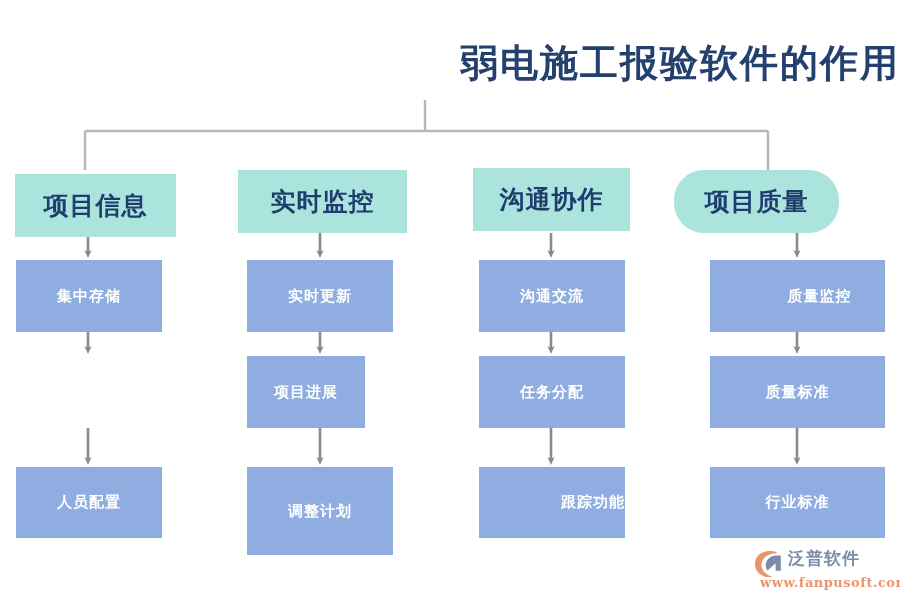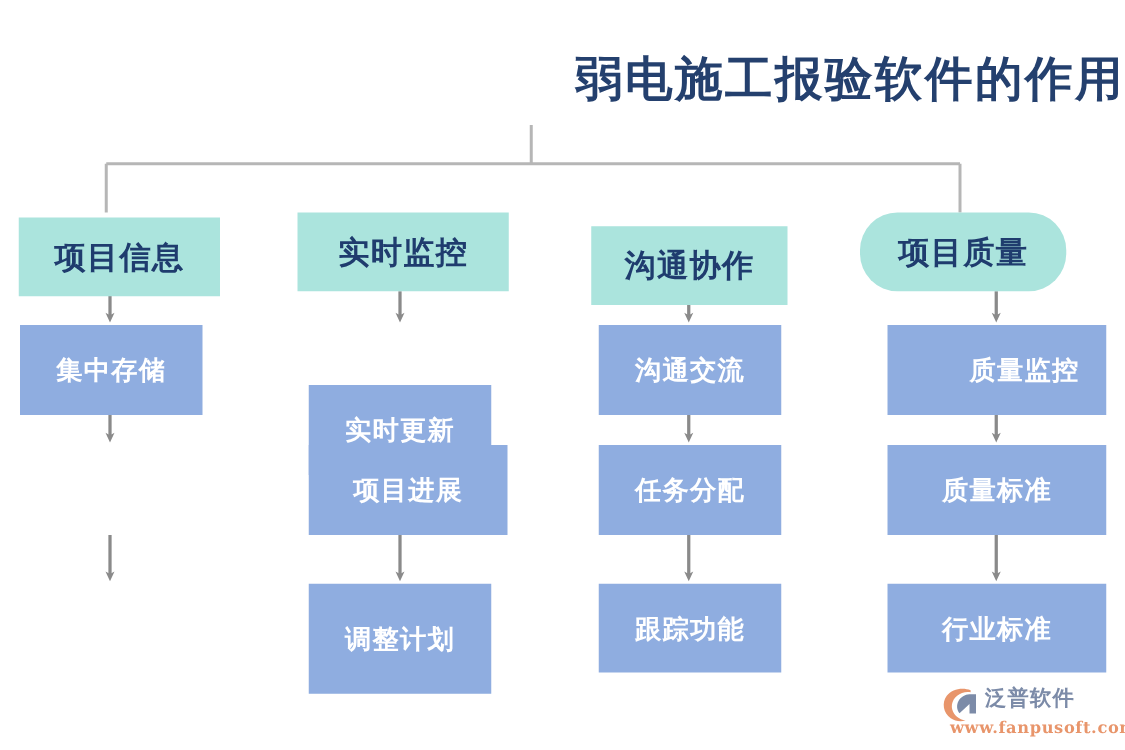--- a/index.html
+++ b/index.html
@@ -61,21 +61,21 @@
     color: #1F3C6E;
     font-size: 25px;
     font-weight: bold;
     letter-spacing: 1px;
     font-family: "DejaVu Serif", "Liberation Serif", serif;
   }
 
   .node.step {
     background: #8FADE0;
     color: #FFFFFF;
-    font-size: 21px;
+    font-size: 15px;
     font-weight: bold;
     letter-spacing: 1px;
     font-family: "DejaVu Serif", "Liberation Serif", serif;
   }
 
   
   #logo {
     position: absolute;
     left: 752px;
     top: 547px;
@@ -154,48 +154,51 @@
       <path d="M797,428 L797,461"></path>
     </g>
   </svg>
 
   <div class="node head" style="left:15px; top:174px; width:161px; height:63px;">
     <span>项目信息</span>
   </div>
   <div class="node step" style="left:16px; top:260px; width:146px; height:72px;">
     <span>集中存储</span>
   </div>
+  <div class="node step" style="left:16px; top:467px; width:146px; height:71px;">
+    <span>人员配置</span>
+  </div>
 
   <div class="node head" style="left:238px; top:170px; width:169px; height:63px;">
     <span>实时监控</span>
   </div>
-  <div class="node step" style="left:247px; top:260px; width:146px; height:72px;margin-top:48px;">
+  <div class="node step" style="left:247px; top:260px; width:146px; height:72px;">
     <span>实时更新</span>
   </div>
-  <div class="node step" style="left:247px; top:356px; width:159px; height:72px;">
+  <div class="node step" style="left:247px; top:356px; width:118px; height:72px;">
     <span>项目进展</span>
   </div>
   <div class="node step" style="left:247px; top:467px; width:146px; height:88px;">
     <span>调整计划</span>
   </div>
 
-  <div class="node head" style="left:473px; top:181px; width:157px; height:63px;">
+  <div class="node head" style="left:473px; top:168px; width:157px; height:63px;">
     <span>沟通协作</span>
   </div>
   <div class="node step" style="left:479px; top:260px; width:146px; height:72px;">
     <span>沟通交流</span>
   </div>
   <div class="node step" style="left:479px; top:356px; width:146px; height:72px;">
     <span>任务分配</span>
   </div>
-  <div class="node step" style="left:479px; top:467px; width:146px; height:71px;">
+  <div class="node step" style="left:479px; top:467px; width:146px; height:71px;justify-content:flex-end;">
     <span>跟踪功能</span>
   </div>
 
-  <div class="node head" style="left:688px; top:170px; width:165px; height:63px;border-radius:30px;">
+  <div class="node head" style="left:674px; top:170px; width:165px; height:63px;border-radius:30px;">
     <span>项目质量</span>
   </div>
   <div class="node step" style="left:710px; top:260px; width:175px; height:72px;padding-left:44px;">
     <span>质量监控</span>
   </div>
   <div class="node step" style="left:710px; top:356px; width:175px; height:72px;">
     <span>质量标准</span>
   </div>
   <div class="node step" style="left:710px; top:467px; width:175px; height:71px;">
     <span>行业标准</span>

